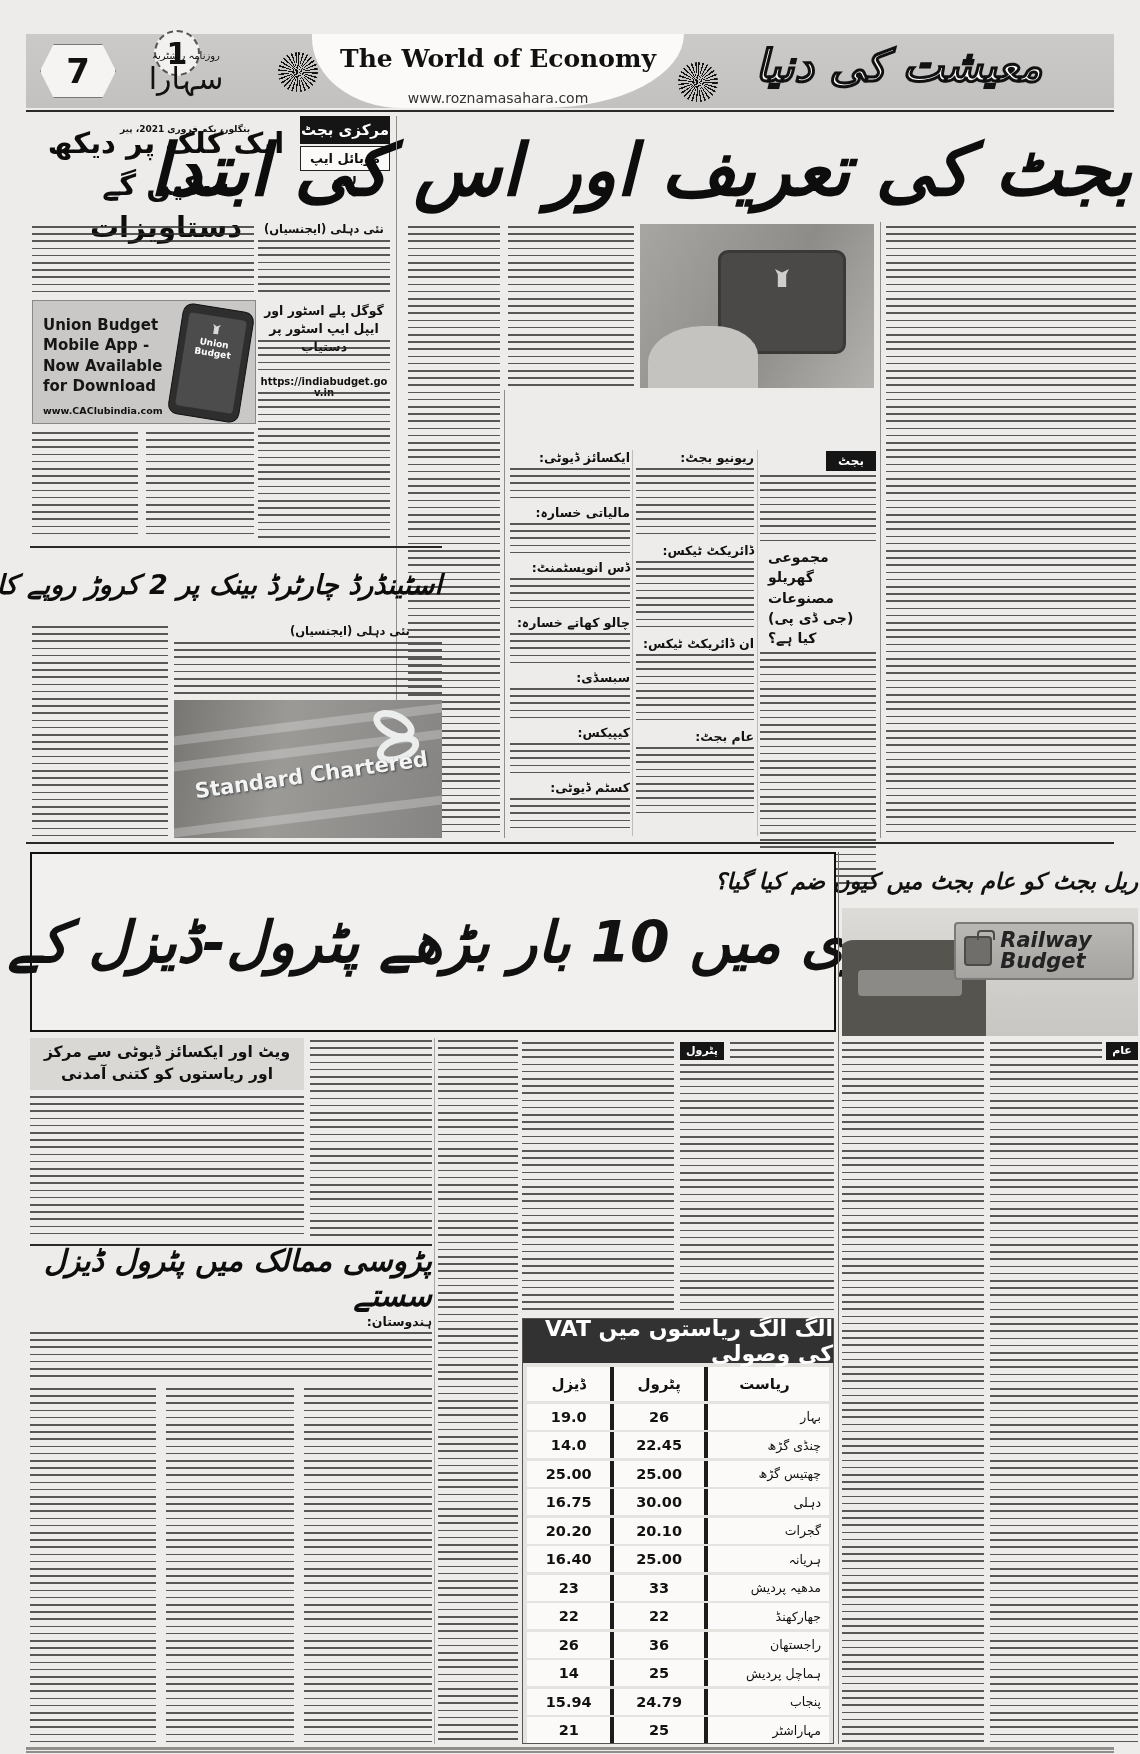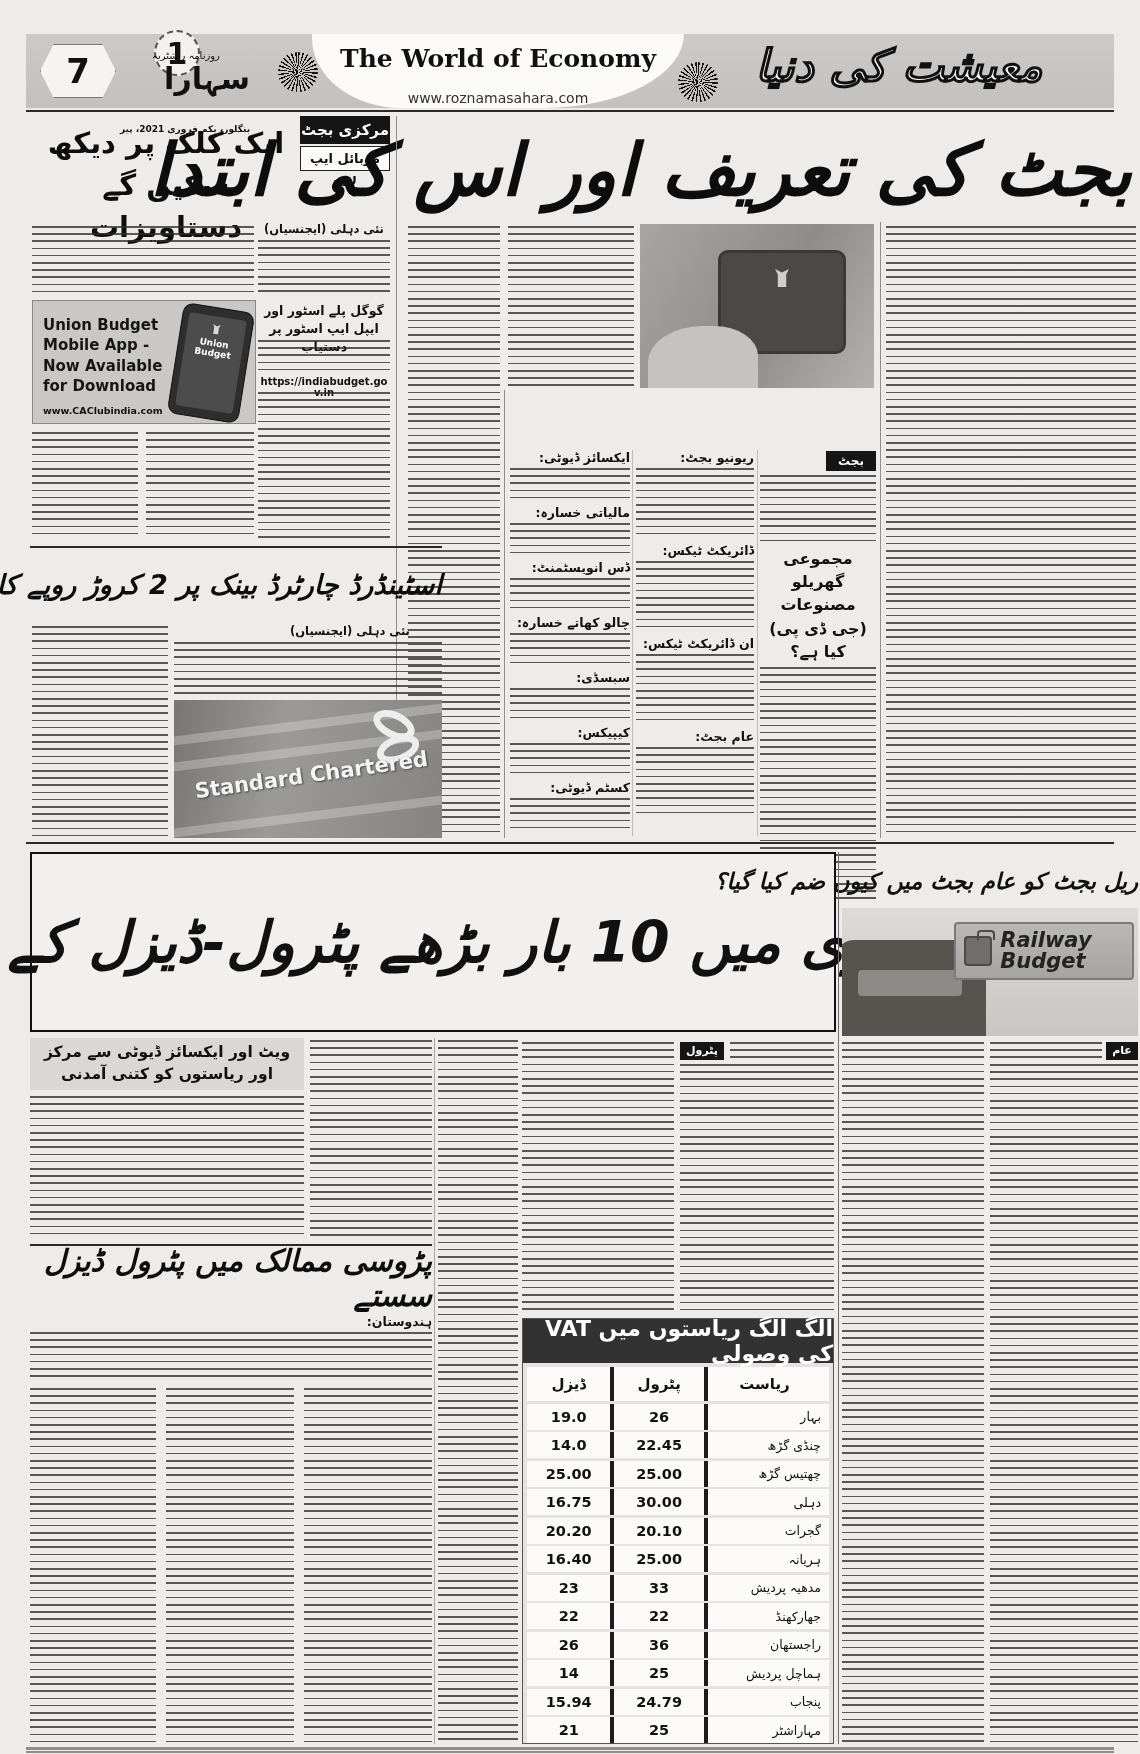--- a/index.html
+++ b/index.html
@@ -34,22 +34,22 @@
   #swoosh { left:286px; top:0; width:372px; height:74px; background:#fbfaf8;
     border-radius:0 0 140px 90px / 0 0 74px 70px; }
   #woe { left:296px; top:10px; width:352px; text-align:center; font-size:25px;
     font-weight:bold; font-family:"DejaVu Serif", serif; }
   #site { left:296px; top:44px; width:352px; text-align:center; font-size:14px;
     color:#333;margin-top:12px; }
   #masthead-ur { right:30px; top:6px; width:370px; text-align:center;
     font-size:44px; font-weight:bold; font-style:italic; color:#fff;
     -webkit-text-stroke:1.6px #111; text-shadow:0 0 1px #111; }
   #logo-top { left:96px; top:16px; width:128px; text-align:center; font-size:10px; }
-  #logo-main { left:96px; top:27px; width:128px; font-size:30px;
-    font-weight:bold; letter-spacing:1px; }
+  #logo-main { left:96px; top:27px; width:128px; text-align:center; font-size:30px;
+    font-weight:normal; letter-spacing:1px; }
   #logo-date { left:84px; top:62px; width:150px; text-align:center; font-size:9px;
     font-weight:bold;margin-top:28px; }
 
   
   .headline { font-weight:bold; color:#0d0d0d; }
   #main-headline { right:8px; top:118px; width:732px; height:104px; font-size:72px;
     text-align:right; line-height:104px; font-style:italic; white-space:nowrap; }
   #left-headline { left:34px; top:122px; width:264px; height:90px; font-size:29px;
     line-height:1.45; text-align:center; }
   #kicker { left:300px; top:116px; width:90px; height:28px; font-size:15px;
@@ -221,21 +221,21 @@
     <div class="hand"></div>
   </div>
   <div class="abs sim" style="left:508px; top:226px; width:126px; height:160px;"></div>
   <div class="abs sim" style="left:408px; top:226px; width:92px; height:612px;"></div>
   <div class="abs sim" style="left:640px; top:394px; width:234px; height:0px;"></div>
   <div class="abs sim" style="left:886px; top:226px; width:250px; height:612px;"></div>
 
   <div class="abs rtl gcol" style="left:760px; top:450px; width:116px; height:388px;">
     <span class="chip" style="display:inline-block; width:50px; height:20px; font-size:12px; line-height:20px;">بجٹ</span>
     <div class="sim" style="height:68px; margin-top:4px;"></div>
-    <div class="b" style="font-size:16px; line-height:1.45; text-align:center; margin:4px 8px;">مجموعی گھریلو مصنوعات (جی ڈی پی) کیا ہے؟</div>
+    <div class="b" style="font-size:14px; line-height:1.45; text-align:left; margin:4px 8px;">مجموعی گھریلو مصنوعات (جی ڈی پی) کیا ہے؟</div>
     <div class="sim" style="height:236px; margin-top:4px;"></div>
   </div>
   <div class="abs rtl gcol" style="left:636px; top:450px; width:118px; height:388px;" id="gcol-mid">
       <div class="term">
         <span class="tlabel">ریونیو بجٹ:</span>
         <div class="sim tsim" style="height: 68px;"></div>
       </div>
       <div class="term">
         <span class="tlabel">ڈائریکٹ ٹیکس:</span>
         <div class="sim tsim" style="height: 68px;"></div>

